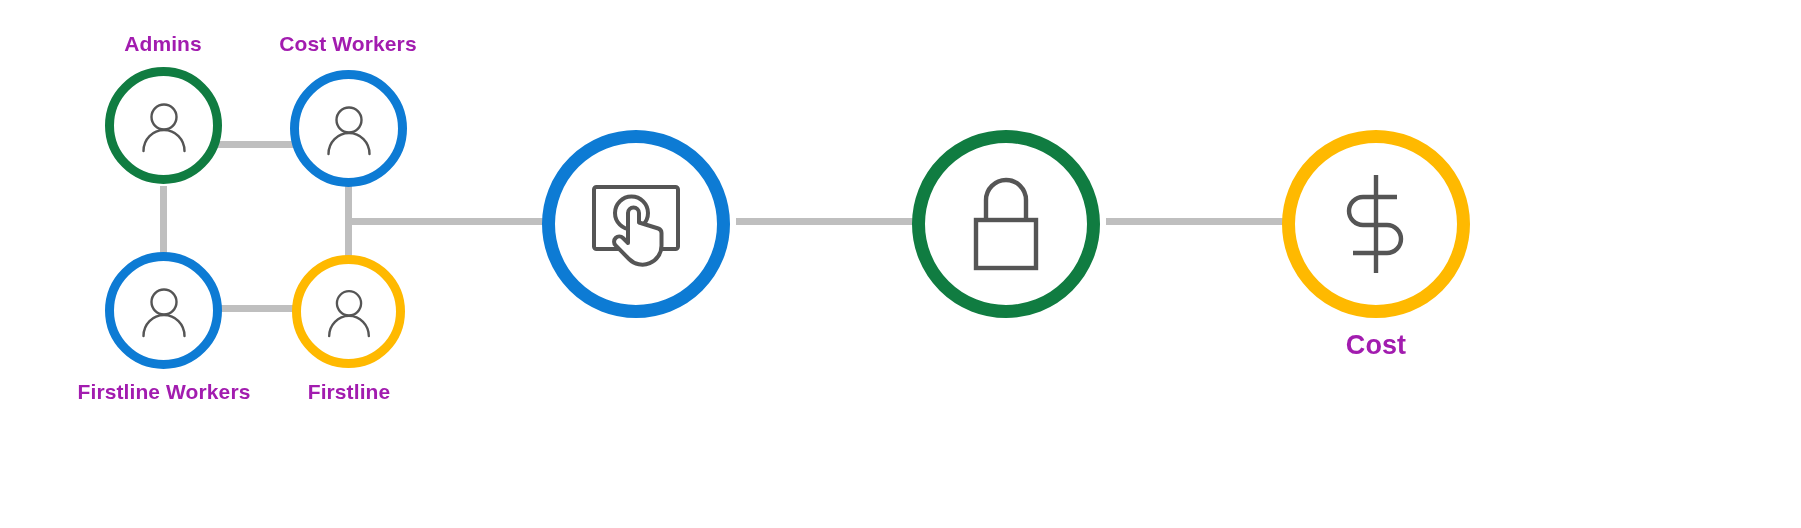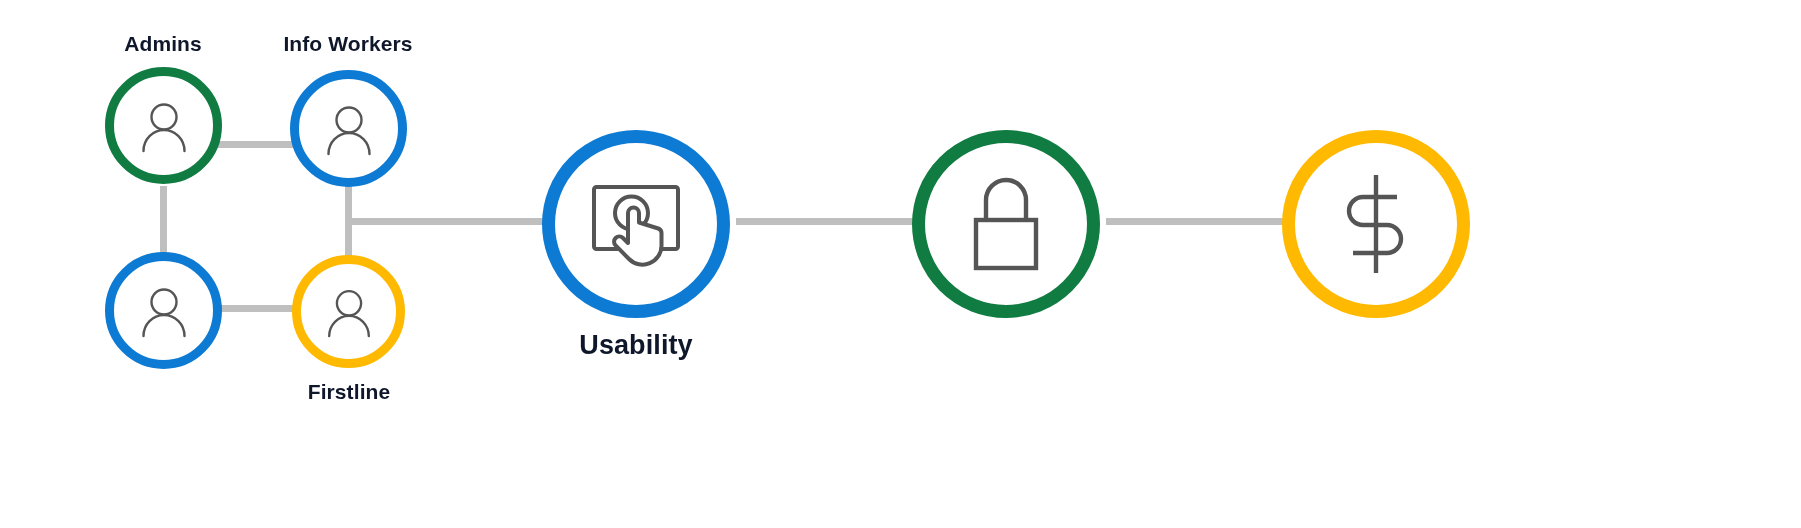--- a/index.html
+++ b/index.html
@@ -46,21 +46,21 @@
     border-style: solid;
     display: flex;
     align-items: center;
     justify-content: center;
   }
   .pillar svg { display: block; }
 
   
   .label {
     position: absolute;
-    color: #0f172a;
+    color: #a21caf;
     font-weight: bold;
     white-space: nowrap;
     text-align: center;
     letter-spacing: 0.1px;
   }
   .label.persona-label { font-size: 21px; }
   .label.pillar-label  { font-size: 27px; }
 </style>
 </head>
 <body>
@@ -84,38 +84,39 @@
   <div class="label persona-label" style="left:63px; top:32px; width:200px;">Admins</div>
   <div class="persona" style="left:105px; top:67px; width:117px; height:117px; border-width:9px; border-color:#107C41;">
     <span>
       <svg width="62" height="62" viewBox="0 0 62 62" aria-hidden="true">
         <circle cx="31" cy="22" r="12.5" fill="none" stroke="#555555" stroke-width="2.4"></circle>
         <path d="M10.5 56 A20.5 21 0 0 1 51.5 56" fill="none" stroke="#555555" stroke-width="2.4" stroke-linecap="round"></path>
       </svg>
     </span>
   </div>
 
-  <div class="label persona-label" style="left:248px; top:32px; width:200px;">Info Workers</div>
+  <div class="label persona-label" style="left:248px; top:32px; width:200px;">Cost Workers</div>
   <div class="persona" style="left:290px; top:70px; width:117px; height:117px; border-width:9px; border-color:#0D7BD4;">
     <span>
       <svg width="62" height="62" viewBox="0 0 62 62" aria-hidden="true">
         <circle cx="31" cy="22" r="12.5" fill="none" stroke="#555555" stroke-width="2.4"></circle>
         <path d="M10.5 56 A20.5 21 0 0 1 51.5 56" fill="none" stroke="#555555" stroke-width="2.4" stroke-linecap="round"></path>
       </svg>
     </span>
   </div>
 
   <div class="persona" style="left:105px; top:252px; width:117px; height:117px; border-width:9px; border-color:#0D7BD4;">
     <span>
       <svg width="62" height="62" viewBox="0 0 62 62" aria-hidden="true">
         <circle cx="31" cy="22" r="12.5" fill="none" stroke="#555555" stroke-width="2.4"></circle>
         <path d="M10.5 56 A20.5 21 0 0 1 51.5 56" fill="none" stroke="#555555" stroke-width="2.4" stroke-linecap="round"></path>
       </svg>
     </span>
   </div>
+  <div class="label persona-label" style="left:44px; top:380px; width:240px;">Firstline Workers</div>
 
   <div class="persona" style="left:292px; top:255px; width:113px; height:113px; border-width:9px; border-color:#FFB900;">
     <span>
       <svg width="60" height="60" viewBox="0 0 62 62" aria-hidden="true">
         <circle cx="31" cy="22" r="12.5" fill="none" stroke="#555555" stroke-width="2.4"></circle>
         <path d="M10.5 56 A20.5 21 0 0 1 51.5 56" fill="none" stroke="#555555" stroke-width="2.4" stroke-linecap="round"></path>
       </svg>
     </span>
   </div>
   <div class="label persona-label" style="left:249px; top:380px; width:200px;">Firstline</div>
@@ -135,21 +136,20 @@
                  L46 82
                  a19 19 0 0 0 32.5 -13.4
                  L78.5 56
                  a4.8 4.8 0 0 0 -3.2 -4.5
                  L56 45.5
                  L56 36
                  a5.5 5.5 0 0 0 -11 0 Z" fill="#ffffff" stroke="#555555" stroke-width="4" stroke-linejoin="round" stroke-linecap="round"></path>
       </svg>
     </span>
   </div>
-  <div class="label pillar-label" style="left:536px; top:330px; width:200px;">Usability</div>
 
   <div class="pillar" style="left:912px; top:130px; width:188px; height:188px; border-width:13px; border-color:#107C41;">
     <span>
       <svg width="92" height="104" viewBox="0 0 92 104" aria-hidden="true">
 
         <path d="M26 48 L26 28 a20 20 0 0 1 40 0 L66 48" fill="none" stroke="#555555" stroke-width="4.4" stroke-linecap="butt"></path>
 
         <rect x="16" y="48" width="60" height="48" fill="none" stroke="#555555" stroke-width="4.4"></rect>
       </svg>
     </span>
@@ -158,14 +158,15 @@
   <div class="pillar" style="left:1282px; top:130px; width:188px; height:188px; border-width:13px; border-color:#FFB900;">
     <span>
       <svg width="86" height="110" viewBox="0 0 86 110" aria-hidden="true">
 
         <line x1="43" y1="6" x2="43" y2="104" stroke="#555555" stroke-width="4.4" stroke-linecap="butt"></line>
 
         <path d="M64 28 L30 28 a14 14 0 0 0 0 28 L54 56 a14 14 0 0 1 0 28 L20 84" fill="none" stroke="#555555" stroke-width="4.4" stroke-linecap="butt"></path>
       </svg>
     </span>
   </div>
+  <div class="label pillar-label" style="left:1276px; top:330px; width:200px;">Cost</div>
 
 </div>
 
 </body></html>

